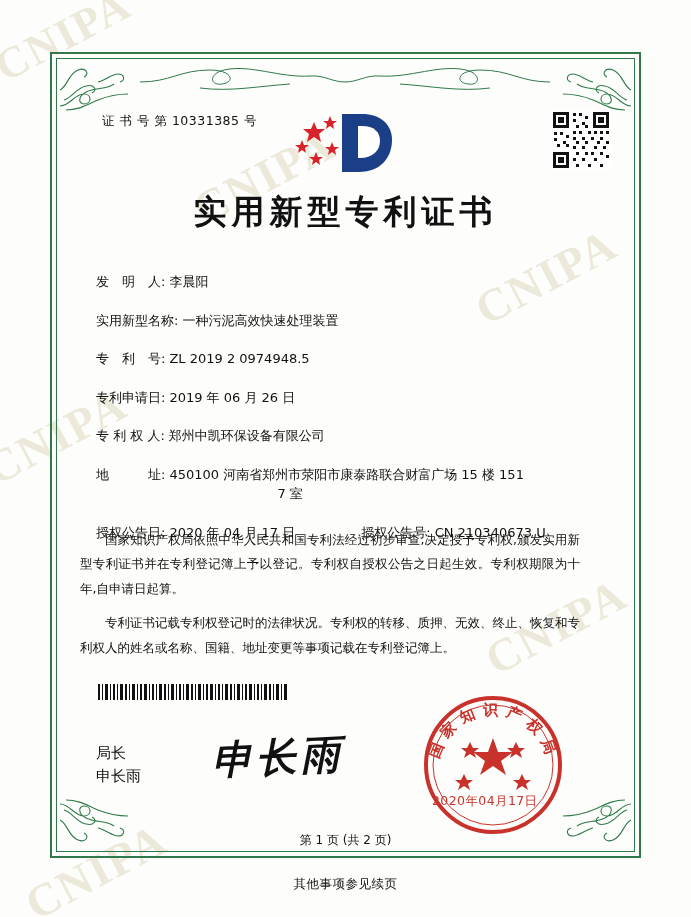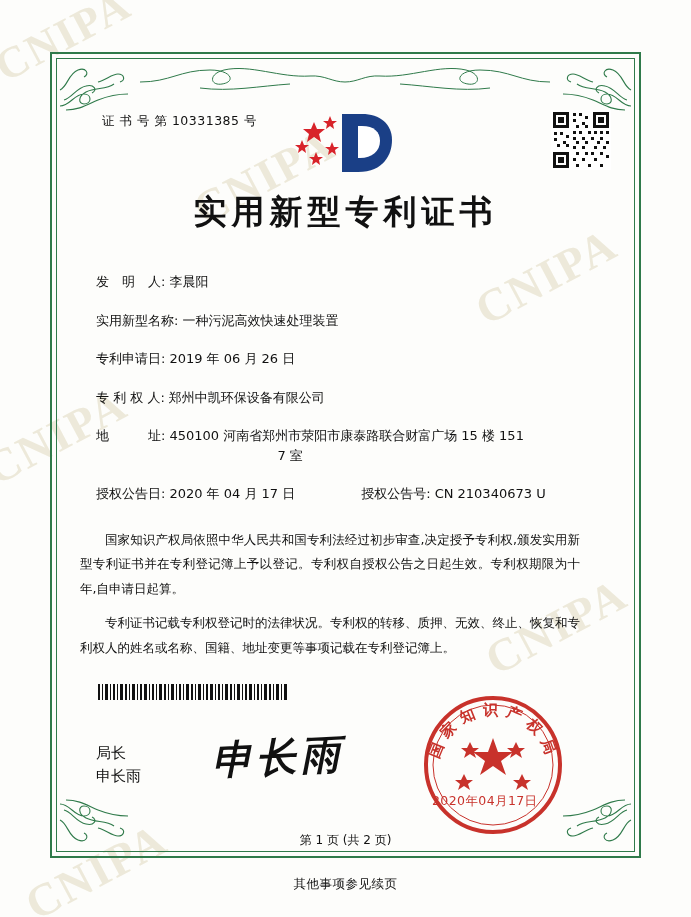--- a/index.html
+++ b/index.html
@@ -355,20 +355,24 @@
     <div class="field">
       <span class="lbl">发　明　人:</span>
       <span class="val">李晨阳</span>
     </div>
 
     <div class="field">
       <span class="lbl">实用新型名称:</span>
       <span class="val">一种污泥高效快速处理装置</span>
     </div>
 
+    <div class="field">
+      <span class="lbl">专　利　号:</span>
+      <span class="val">ZL 2019 2 0974948.5</span>
+    </div>
 
     <div class="field">
       <span class="lbl">专利申请日:</span>
       <span class="val">2019 年 06 月 26 日</span>
     </div>
 
     <div class="field">
       <span class="lbl">专 利 权 人:</span>
       <span class="val">郑州中凯环保设备有限公司</span>
     </div>

